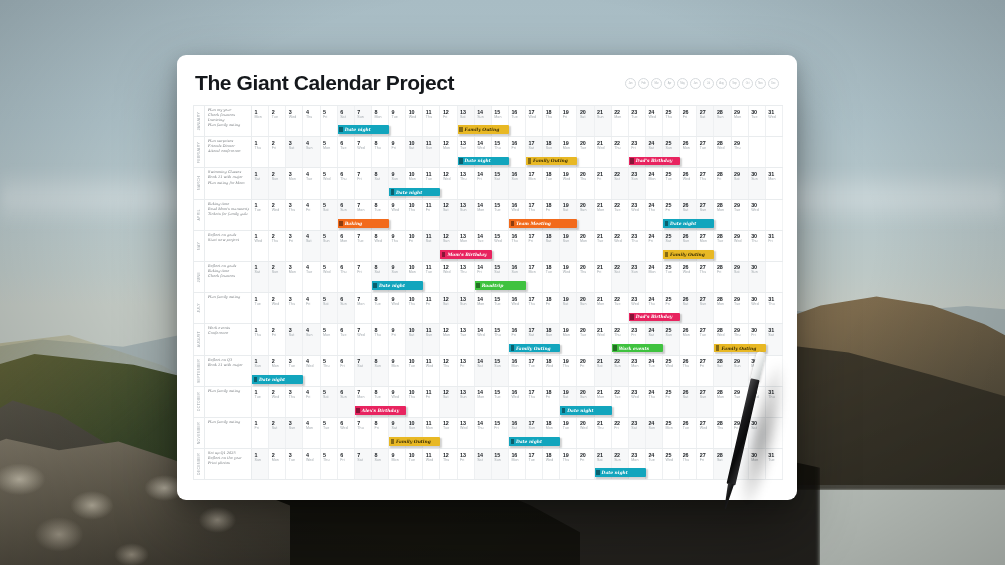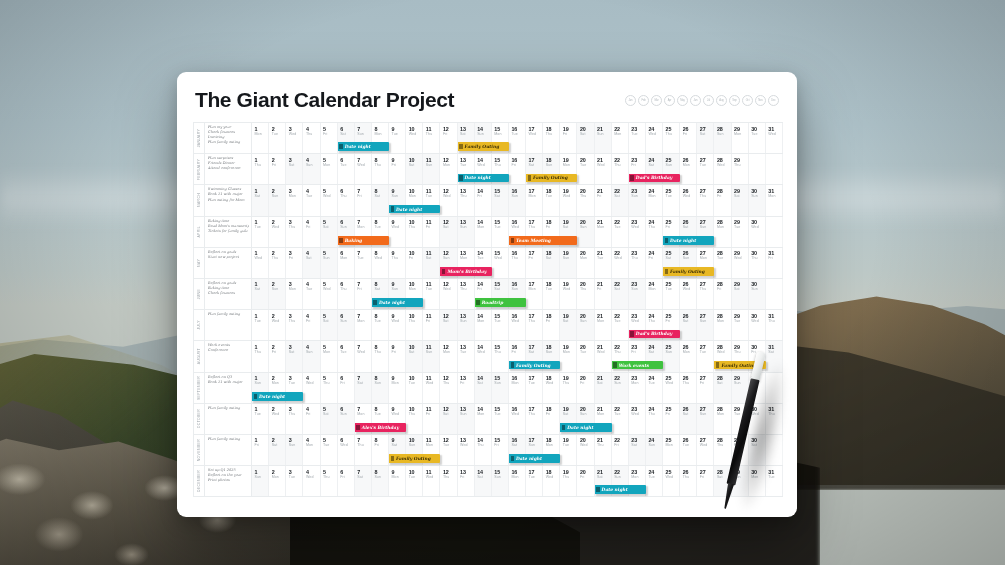--- a/index.html
+++ b/index.html
@@ -132,21 +132,21 @@
     position: absolute;
     inset: 0;
     background: radial-gradient(ellipse at 50% 42%, rgba(0,0,0,0) 52%, rgba(0,0,0,.22) 100%);
     pointer-events: none;
   }
 
   
   #sheet {
     position: absolute;
     left: 177px;
-    top: 72px;
+    top: 55px;
     width: 620px;
     height: 445px;
     background: #ffffff;
     border-radius: 9px;
     box-shadow: 0 26px 60px rgba(0,0,0,.38), 0 6px 18px rgba(0,0,0,.22);
     overflow: hidden;
   }
 
   #sheet-header {
     display: flex;

